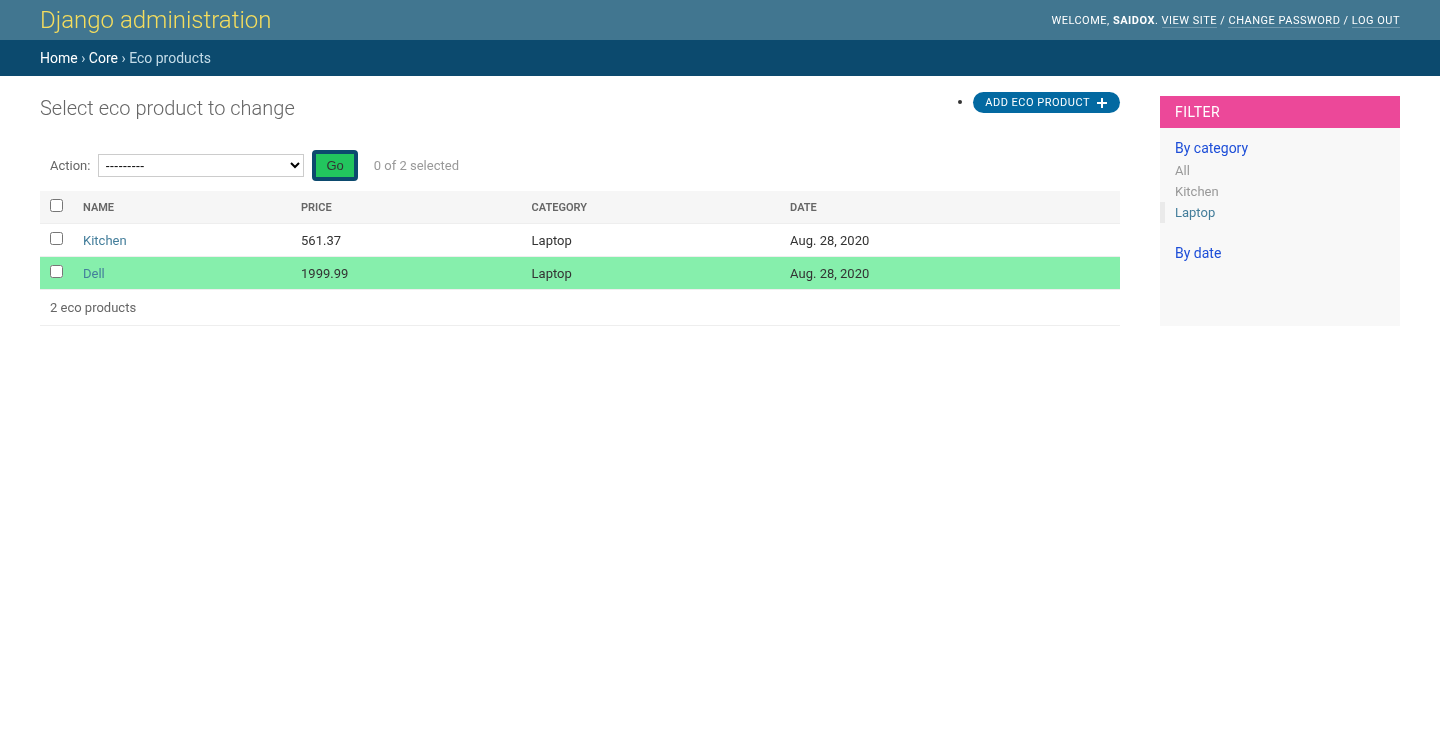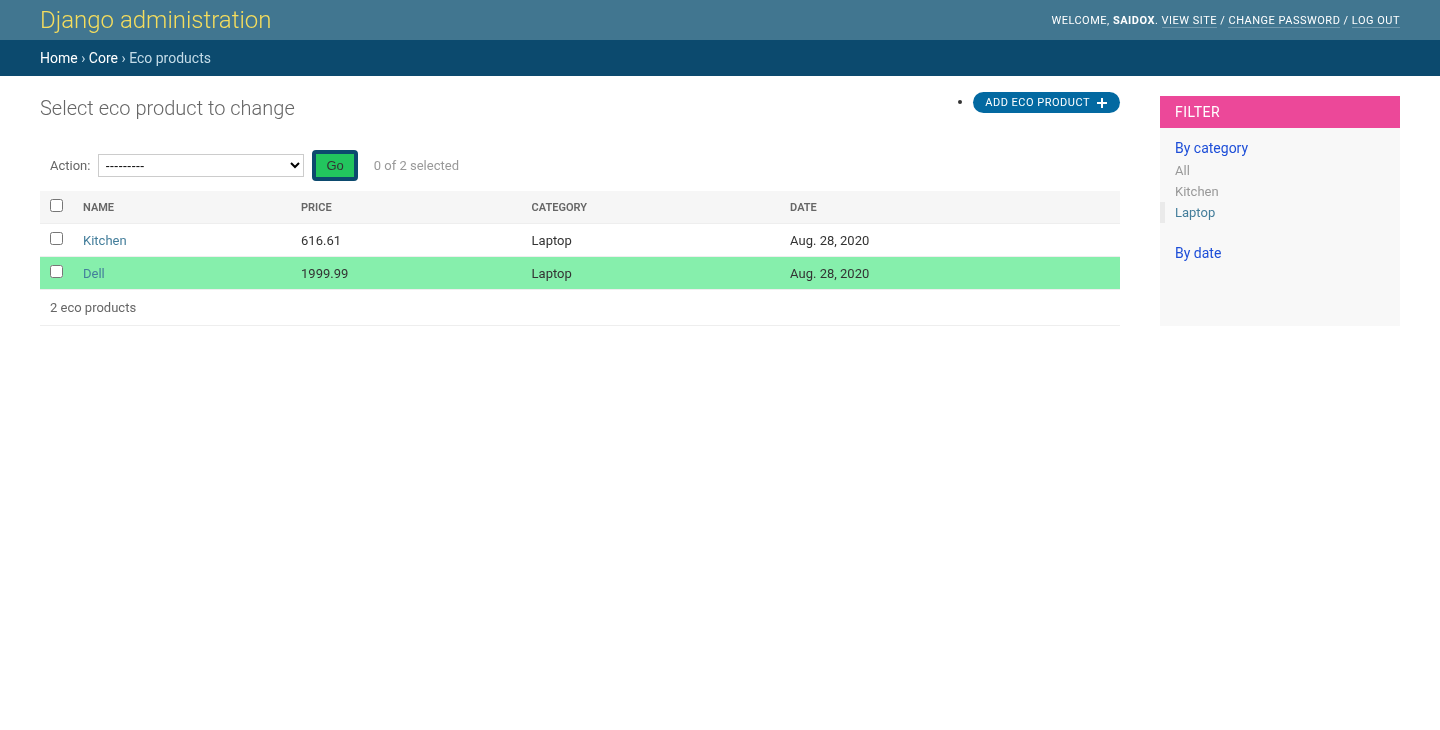--- a/index.html
+++ b/index.html
@@ -107,21 +107,21 @@
           <th>NAME</th>
           <th>PRICE</th>
           <th>CATEGORY</th>
           <th>DATE</th>
         </tr>
       </thead>
       <tbody>
         <tr class="row1">
           <td class="action-checkbox"><input type="checkbox" style=""></td>
           <th><a href="#">Kitchen</a></th>
-          <td>616.61</td>
+          <td>561.37</td>
           <td>Laptop</td>
           <td>Aug. 28, 2020</td>
         </tr>
         <tr class="row2">
           <td class="action-checkbox"><input type="checkbox" style=""></td>
           <th><a href="#">Dell</a></th>
           <td>1999.99</td>
           <td>Laptop</td>
           <td>Aug. 28, 2020</td>
         </tr>

